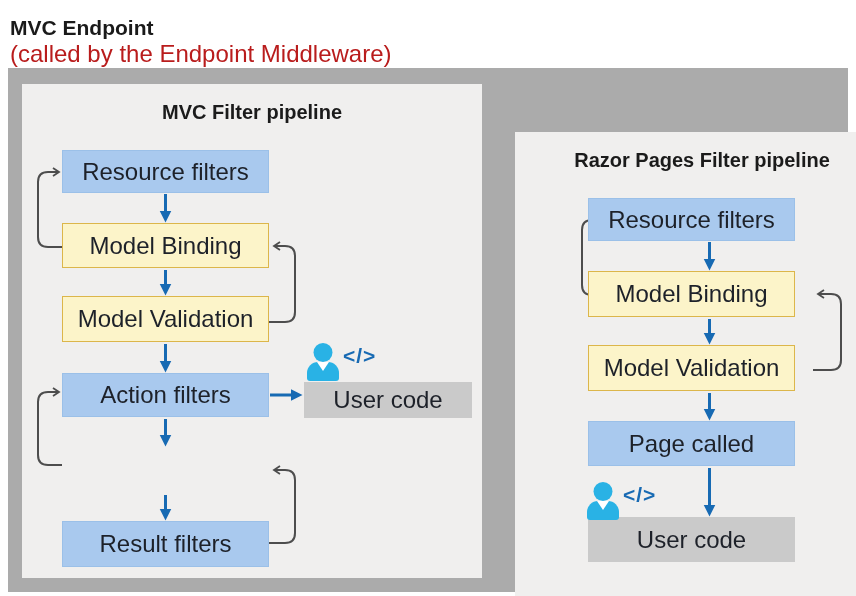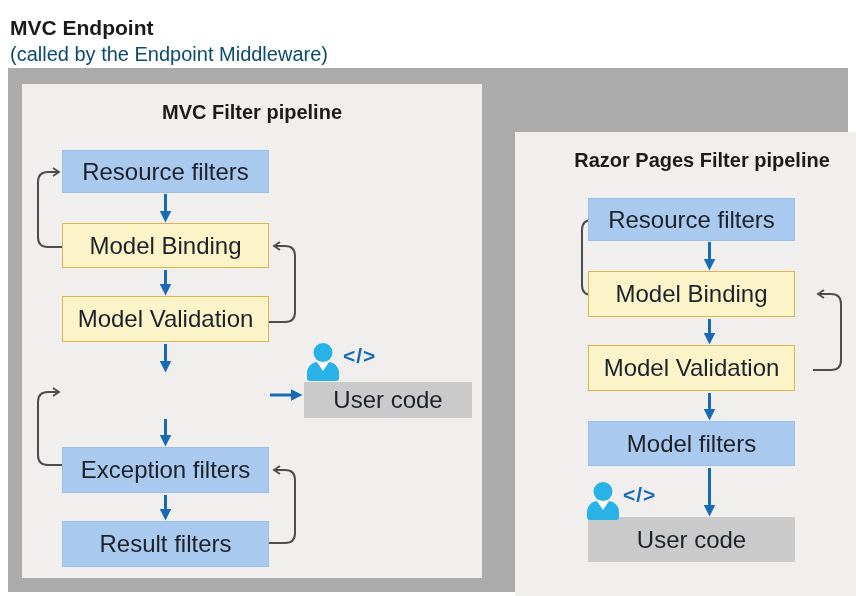--- a/index.html
+++ b/index.html
@@ -14,21 +14,21 @@
     --panel:#f0efee;
     --outer:#ababab;
     --ink:#1d2129;
   }
   *{box-sizing:border-box;margin:0;padding:0;}
   body{background:#ffffff;font-family:"Liberation Sans","DejaVu Sans",sans-serif;}
   .stage{position:relative;width:856px;height:596px;background:#ffffff;overflow:hidden;}
 
   .header{position:absolute;left:10px;top:14px;}
   .header .title{font-size:21px;font-weight:bold;color:#1a1a1a;line-height:27px;}
-  .header .subtitle{font-size:20px;color:#0c4a6e;line-height:26px;}
+  .header .subtitle{font-size:24px;color:#b91c1c;line-height:26px;}
 
   .outer{position:absolute;left:8px;top:68px;width:840px;height:524px;background:var(--outer);padding-left:9px;}
   .panel{position:absolute;top:16px;height:494px;background:var(--panel);}
   .panel.left{left:14px;width:460px;}
   .panel.right{left:507px;width:374px;margin-top:48px;}
   .panel h2{position:absolute;top:17px;left:0;width:100%;text-align:center;
             font-size:20px;font-weight:bold;color:#1b1b1b;}
 
   .box{position:absolute;display:flex;align-items:center;justify-content:center;
        font-size:24px;color:var(--ink);text-align:center;}
@@ -106,21 +106,21 @@
 
         <path d="M40,163 H26 Q16,163 16,153 V98 Q16,88 26,88 H37" fill="none" stroke="#4d4d4d" stroke-width="2" marker-end="url(#gh1)"></path>
         <path d="M247,238 H263 Q273,238 273,228 V172 Q273,162 263,162 H252" fill="none" stroke="#4d4d4d" stroke-width="2" marker-end="url(#gh1)"></path>
         <path d="M40,381 H26 Q16,381 16,371 V318 Q16,308 26,308 H37" fill="none" stroke="#4d4d4d" stroke-width="2" marker-end="url(#gh1)"></path>
         <path d="M247,459 H263 Q273,459 273,449 V396 Q273,386 263,386 H252" fill="none" stroke="#4d4d4d" stroke-width="2" marker-end="url(#gh1)"></path>
       </svg>
 
       <div class="box blue l-resource">Resource filters</div>
       <div class="box yellow l-binding">Model Binding</div>
       <div class="box yellow l-validation">Model Validation</div>
-      <div class="box blue l-exception">Exception filters</div>
+      <div class="box blue l-action">Action filters</div>
       <div class="box blue l-result">Result filters</div>
 
       <div class="person lp-person">
         <span class="head"></span>
         <span class="body"></span>
         <span class="notch"></span>
       </div>
       <div class="code-glyph lp-glyph">&lt;/&gt;</div>
       <div class="box gray l-usercode">User code</div>
     </section>
@@ -143,21 +143,21 @@
         <line x1="176.5" y1="261" x2="176.5" y2="281" stroke="#176ab3" stroke-width="3" marker-end="url(#bh2)"></line>
         <line x1="176.5" y1="336" x2="176.5" y2="377" stroke="#176ab3" stroke-width="3" marker-end="url(#bh2)"></line>
 
         <path d="M73,163 H59 Q49,163 49,153 V98 Q49,88 59,88 H70" fill="none" stroke="#4d4d4d" stroke-width="2" marker-end="url(#gh2)"></path>
         <path d="M280,238 H298 Q308,238 308,228 V172 Q308,162 298,162 H285" fill="none" stroke="#4d4d4d" stroke-width="2" marker-end="url(#gh2)"></path>
       </svg>
 
       <div class="box blue r-resource">Resource filters</div>
       <div class="box yellow r-binding">Model Binding</div>
       <div class="box yellow r-validation">Model Validation</div>
-      <div class="box blue r-page">Model filters</div>
+      <div class="box blue r-page">Page called</div>
 
       <div class="person rp-person">
         <span class="head"></span>
         <span class="body"></span>
         <span class="notch"></span>
       </div>
       <div class="code-glyph rp-glyph">&lt;/&gt;</div>
       <div class="box gray r-usercode">User code</div>
 
       <div class="watermark">@稀土掘金技术社区</div>

